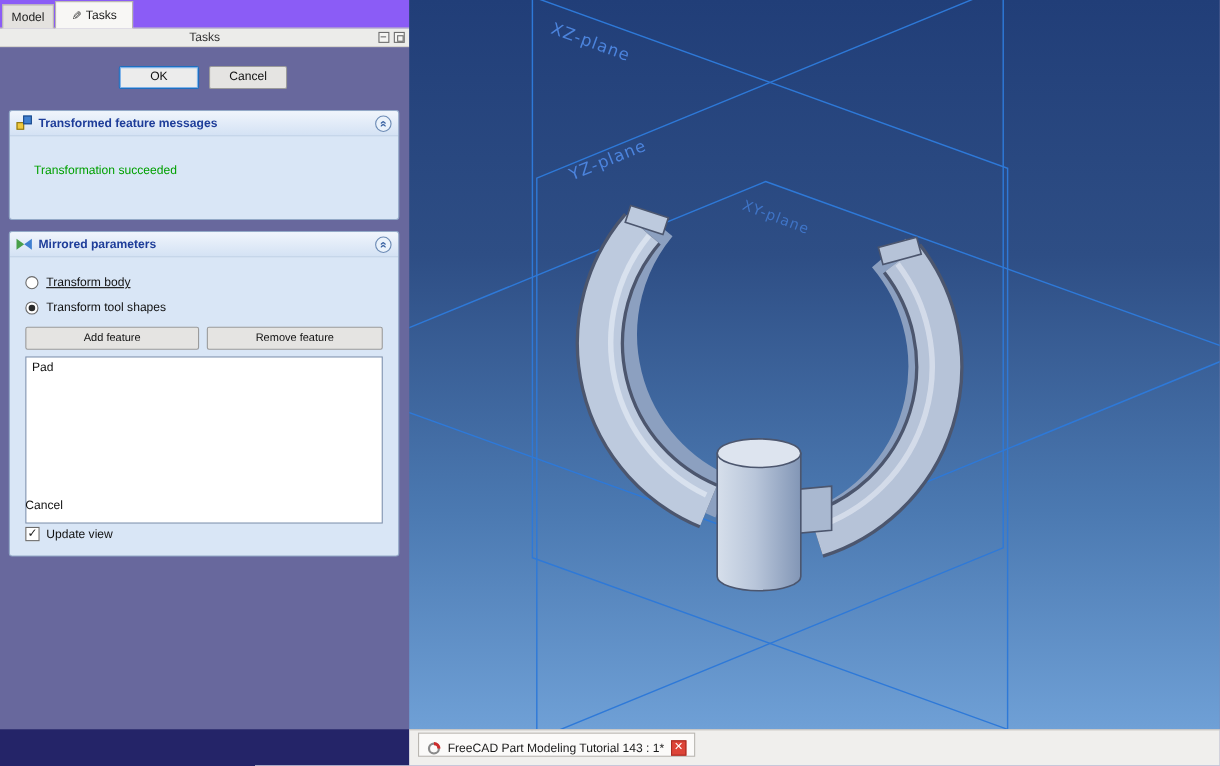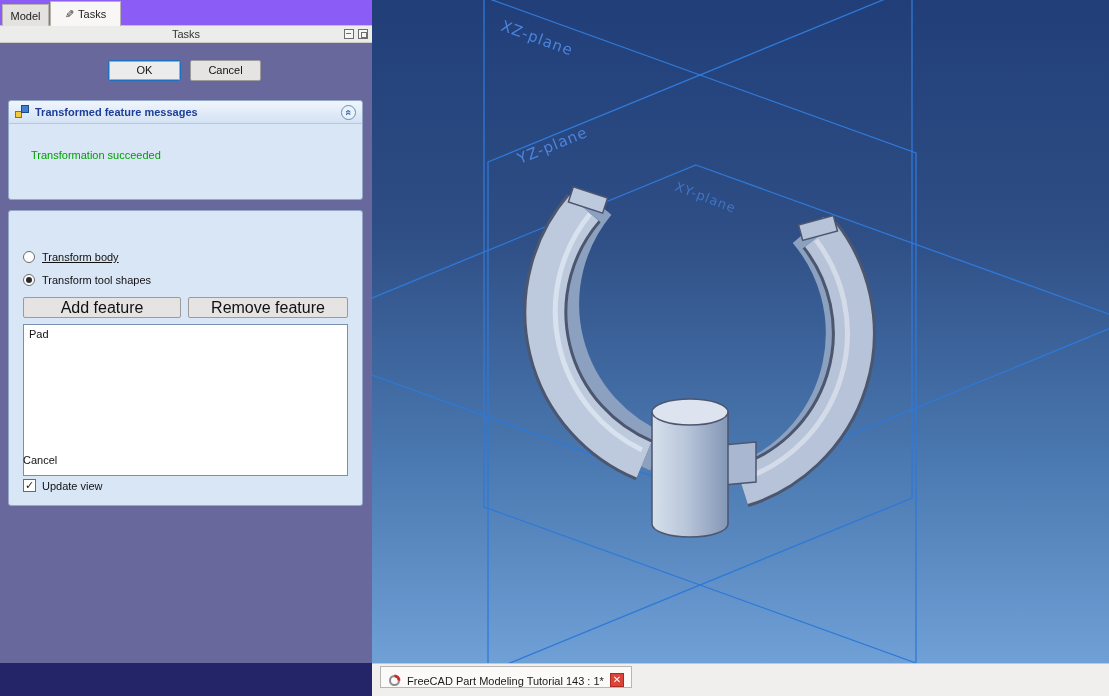--- a/index.html
+++ b/index.html
@@ -43,21 +43,21 @@
   .mini-icon .sq2{position:absolute;left:6px;top:0;width:8px;height:8px;background:#3f7fd0;border:1px solid #1d4a8a;box-sizing:border-box;}
   .mini-icon .tri1{position:absolute;left:0;top:2px;width:0;height:0;border-left:7px solid #49a04a;border-top:5px solid transparent;border-bottom:5px solid transparent;}
   .mini-icon .tri2{position:absolute;right:0;top:2px;width:0;height:0;border-right:7px solid #3f7fd0;border-top:5px solid transparent;border-bottom:5px solid transparent;}
 
   .status-text{position:absolute;left:22px;top:48px;font-size:11px;color:#00a000;}
 
   .radio-row{position:absolute;left:14px;display:flex;align-items:center;gap:7px;font-size:11px;color:#111;cursor:default;}
   .radio{width:12px;height:12px;border:1px solid #6b6b6b;border-radius:50%;background:#fff;box-sizing:border-box;position:relative;flex:0 0 12px;}
   .radio.checked::after{content:"";position:absolute;left:2px;top:2px;width:6px;height:6px;border-radius:50%;background:#2b2b2b;}
 
-  .feat-btn{position:absolute;top:86px;height:21px;font-size:16px;color:#111;background:#e5e4e2;border:1px solid #9b9b9b;
+  .feat-btn{position:absolute;top:86px;height:21px;font-size:10px;color:#111;background:#e5e4e2;border:1px solid #9b9b9b;
             border-radius:2px;text-align:center;line-height:19px;box-sizing:border-box;cursor:default;}
   .feat-add{left:14px;width:158px;}
   .feat-remove{left:179px;width:160px;}
 
   .listbox{position:absolute;left:14px;top:113px;width:325px;height:152px;background:#fff;border:1px solid #7a8fae;box-sizing:border-box;overflow:hidden;}
   .list-item{font-size:11px;color:#111;padding:3px 5px;cursor:default;}
 
   .plane-label{position:absolute;left:14px;top:243px;font-size:11px;color:#111;}
   .combo{position:absolute;left:179px;top:238px;width:160px;height:20px;background:linear-gradient(#f8f8f8,#e9e9e9);
          border:1px solid #8f8f8f;border-radius:2px;box-sizing:border-box;display:flex;align-items:center;padding:0 18px 0 6px;
@@ -118,20 +118,30 @@
         </span>
         <span>Transformed feature messages</span>
         <span class="collapse">
             <b>«</b>
           </span>
       </div>
       <div class="status-text">Transformation succeeded</div>
     </div>
 
     <div class="section sec-mirrored">
+      <div class="sec-header">
+        <span class="mini-icon">
+          <span class="tri1"></span>
+            <span class="tri2"></span>
+        </span>
+        <span>Mirrored parameters</span>
+        <span class="collapse">
+            <b>«</b>
+          </span>
+      </div>
 
       <div class="radio-row" style="top:40px;text-decoration:underline;">
         <span class="radio"></span>
         <span>Transform body</span>
       </div>
       <div class="radio-row" style="top:63px;">
         <span class="radio checked"></span>
         <span>Transform tool shapes</span>
       </div>
 

